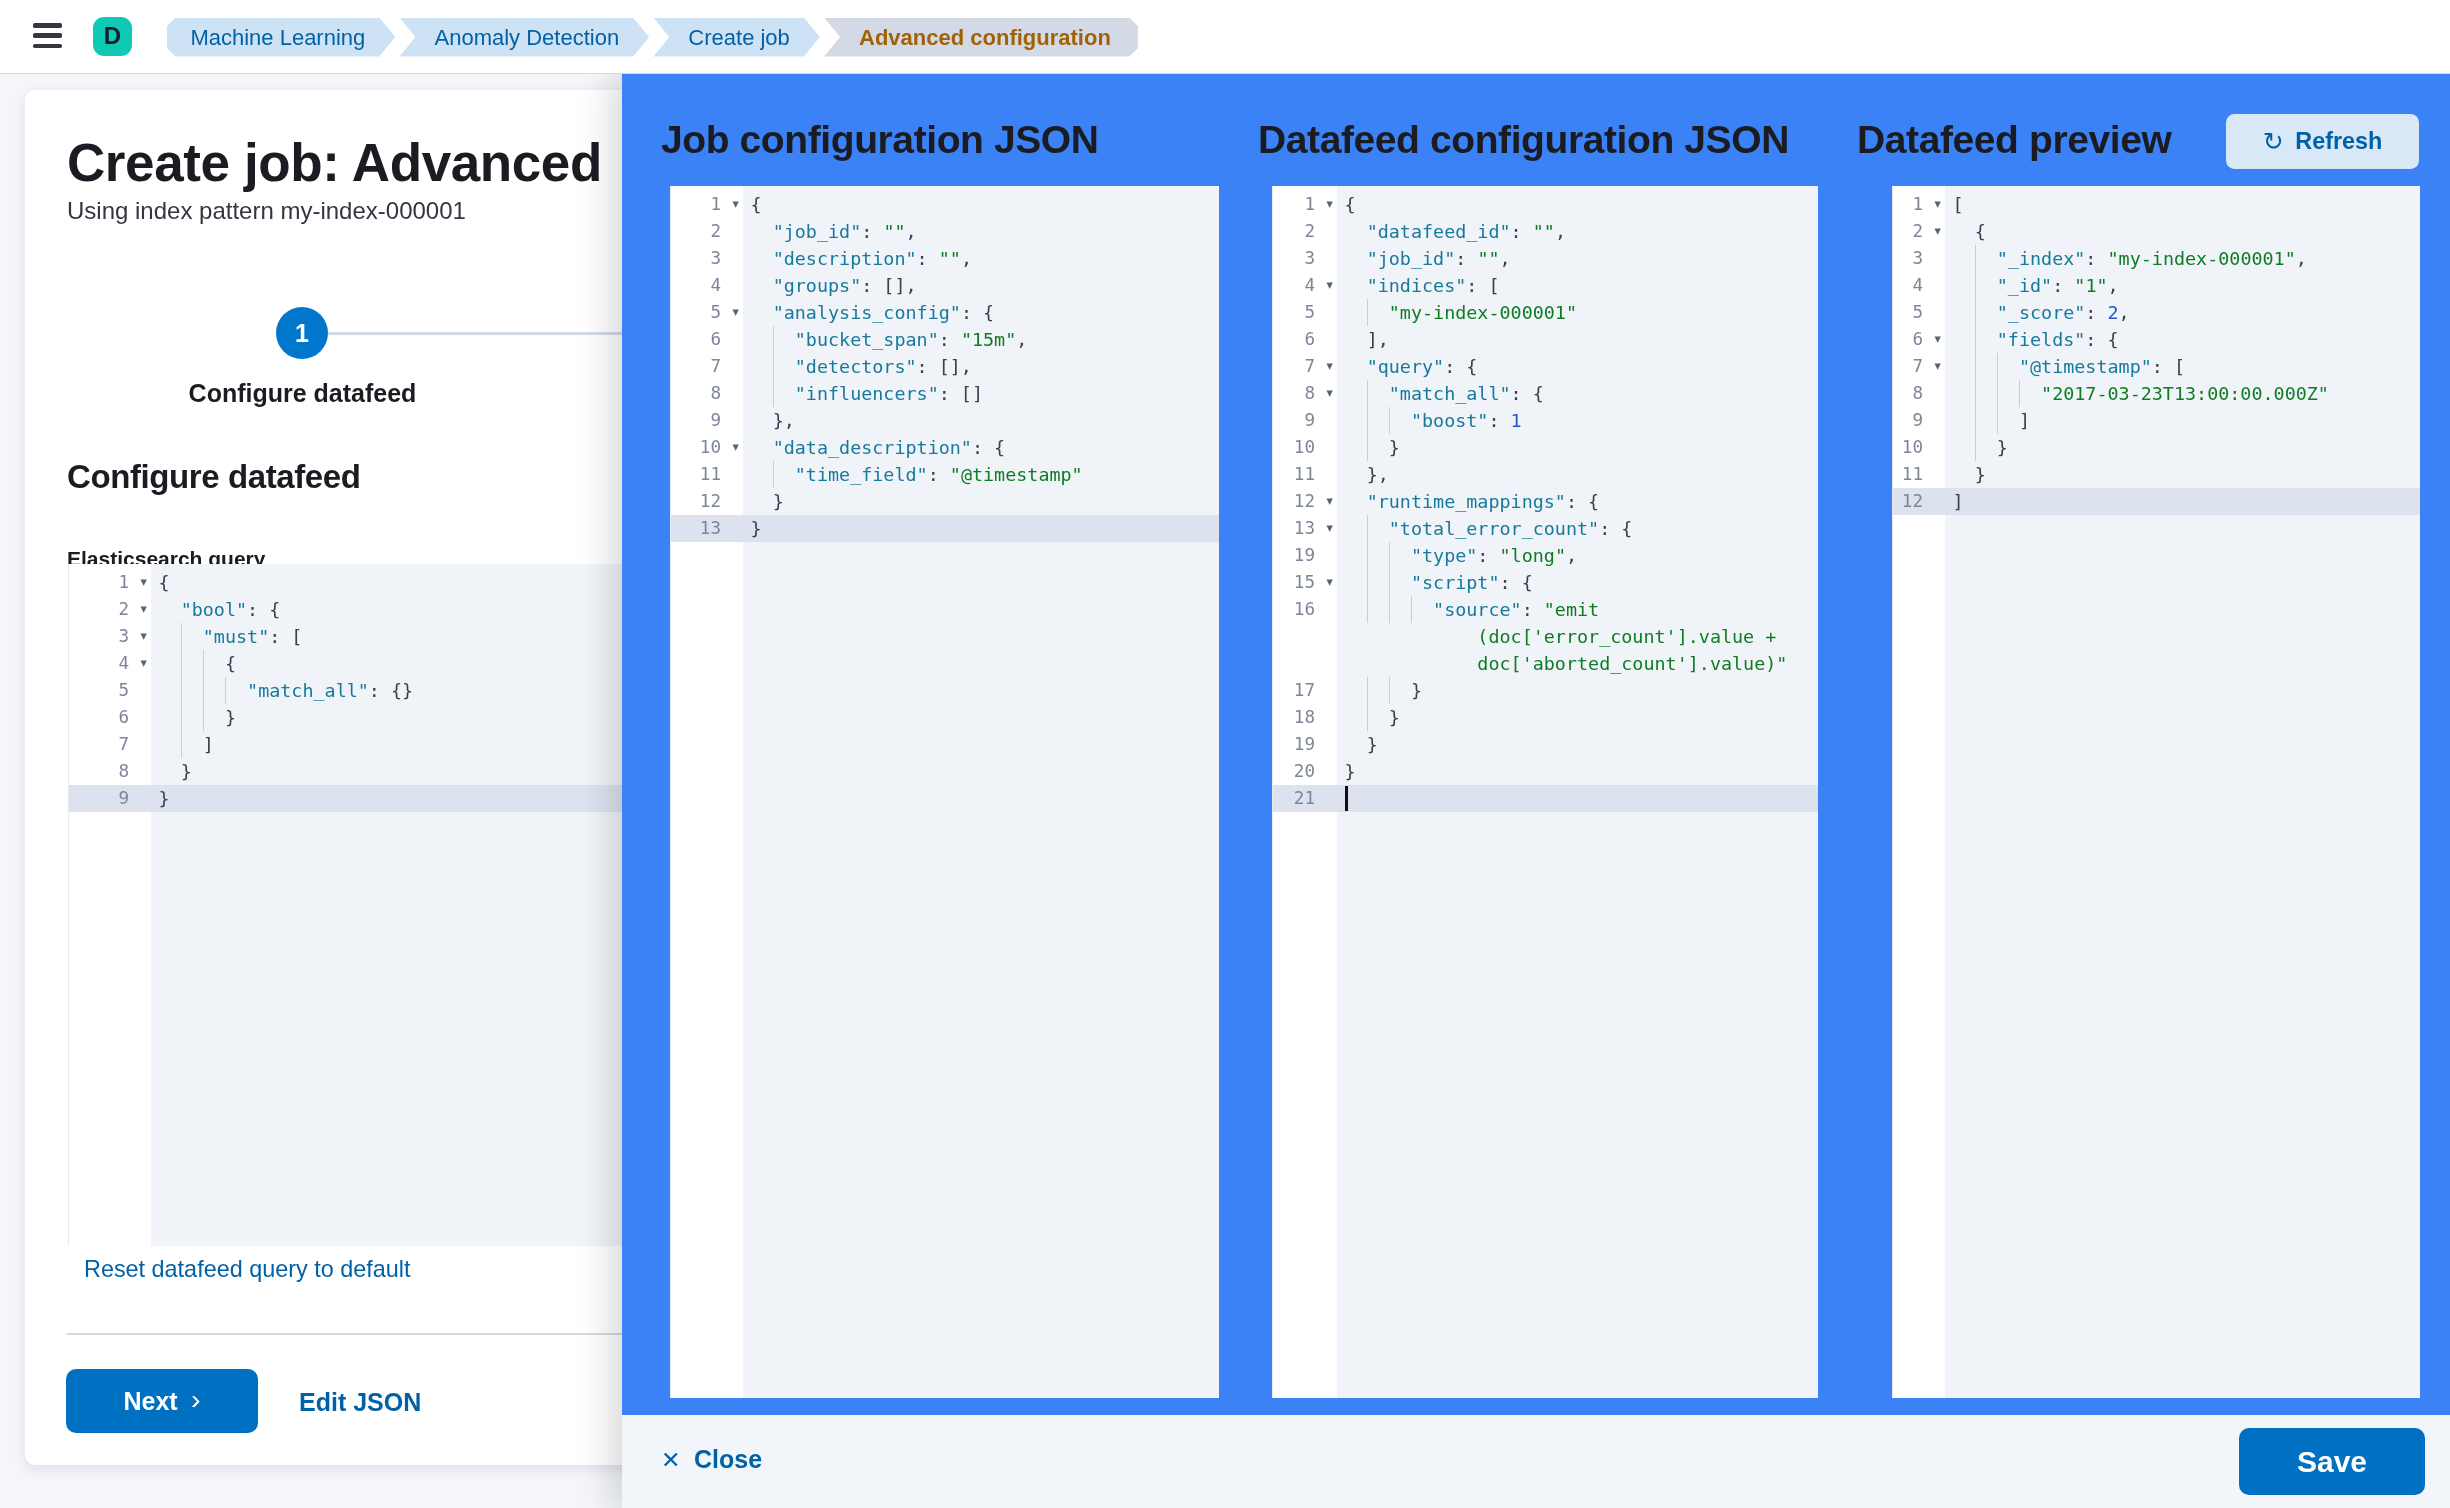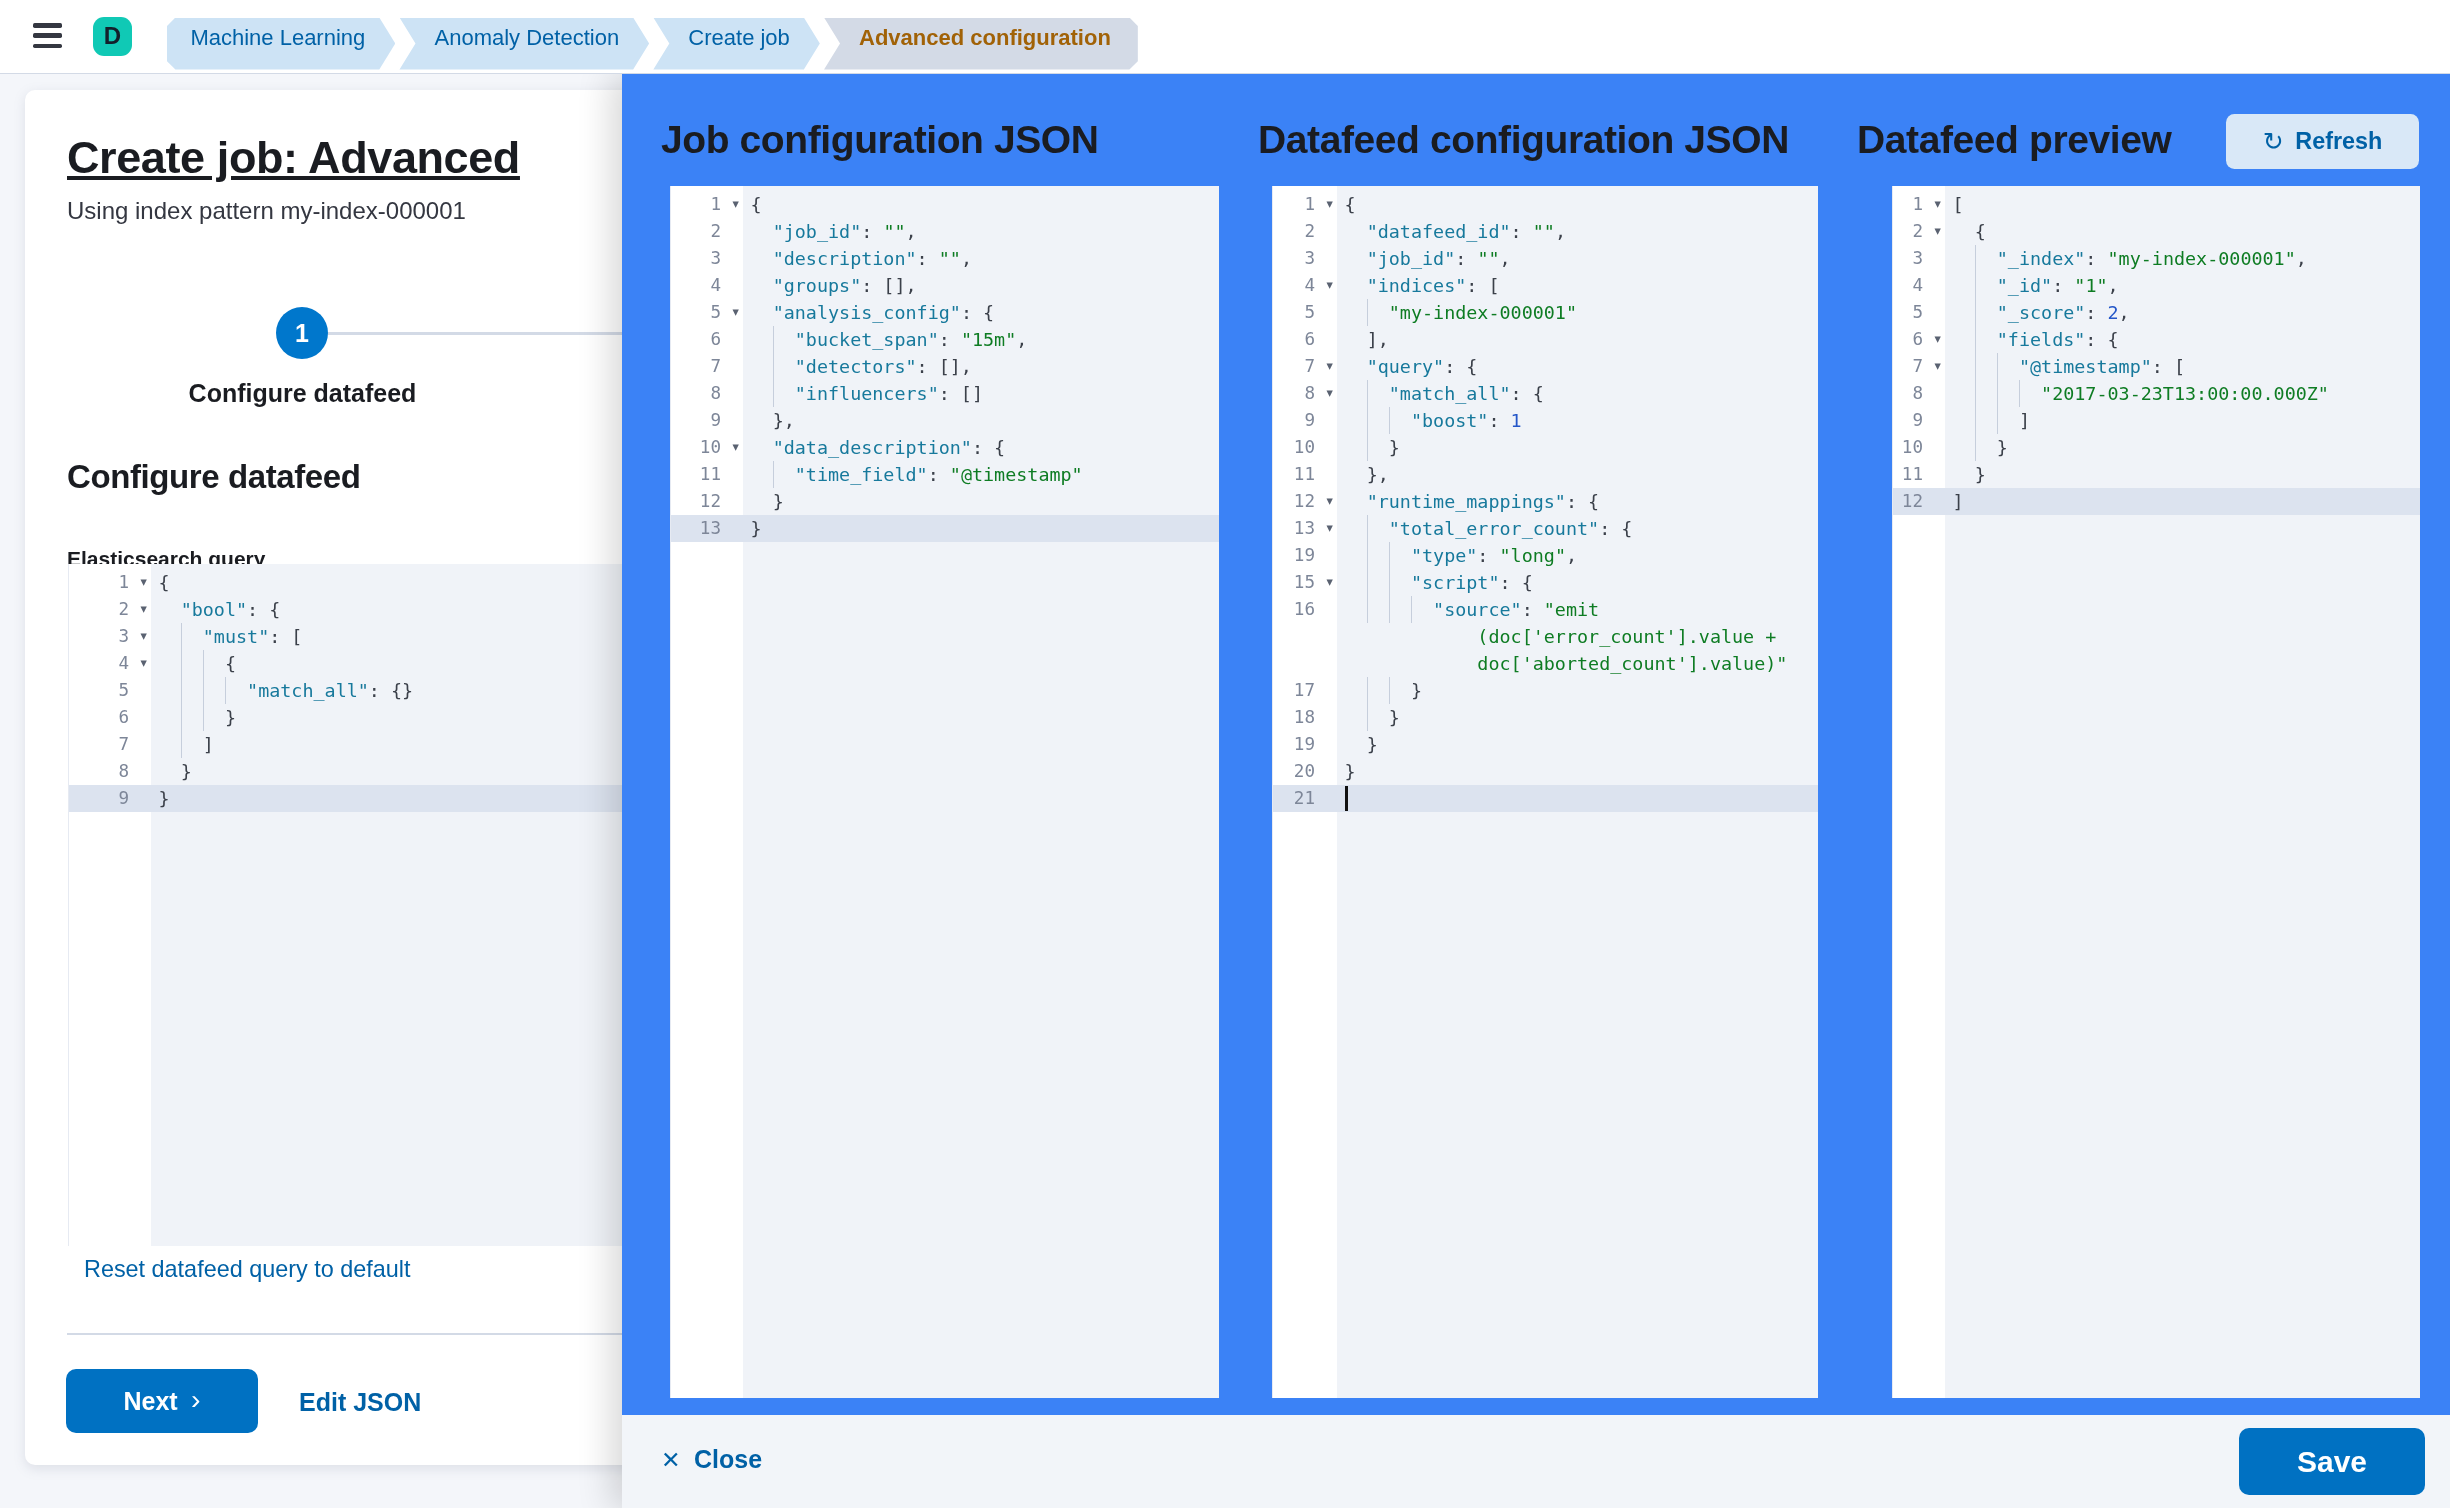--- a/index.html
+++ b/index.html
@@ -6,31 +6,31 @@
   html,body { width:2450px; height:1509px; overflow:hidden; }
   body { background:#f4f6fa; font-family:"Liberation Sans", sans-serif; color:#1a1c21; position:relative; }
 
   
   .top-bar { position:absolute; left:0; top:0; width:2450px; height:74px; background:#fff; border-bottom:1.7px solid #d3dae6; z-index:50; }
   .menu-btn { position:absolute; left:33px; top:23.4px; width:28.5px; height:27px; cursor:pointer; }
   .menu-btn i { display:block; height:4.2px; background:#343741; border-radius:1.7px; margin-bottom:5.9px; }
   .avatar { position:absolute; left:93px; top:16.7px; width:39px; height:39px; background:#10c9b5; border-radius:11px;
             display:flex; align-items:center; justify-content:center; font-size:24px; font-weight:600; color:#13202b; }
   .breadcrumbs { position:absolute; left:167px; top:17.6px; height:39px; display:flex; }
-  .crumb { height:52px; line-height:39px; font-size:22px; font-weight:500; color:#0061a6; background:#cde3f5;
+  .crumb { height:39px; line-height:39px; font-size:22px; font-weight:500; color:#0061a6; background:#cde3f5;
            margin-right:4.2px; white-space:nowrap; }
   .crumb.first { padding:0 30px 0 23.4px; clip-path:polygon(0 8.4px,8.4px 0,calc(100% - 16px) 0,100% 50%,calc(100% - 16px) 100%,8.4px 100%,0 calc(100% - 8.4px)); }
   .crumb.mid   { padding:0 30px 0 35px; clip-path:polygon(0 0,calc(100% - 16px) 0,100% 50%,calc(100% - 16px) 100%,0 100%,16px 50%); }
   .crumb.last  { padding:0 27px 0 35px; background:#d3dae6; color:#a16207; font-weight:700;
                  clip-path:polygon(0 0,calc(100% - 8.4px) 0,100% 8.4px,100% calc(100% - 8.4px),calc(100% - 8.4px) 100%,0 100%,16px 50%); }
 
   
   .wizard-card { position:absolute; left:25px; top:90px; width:640px; height:1375px; background:#fff;
                  border-radius:10px; box-shadow:0 3.3px 11.7px rgba(120,130,150,.18); z-index:10; overflow:hidden; }
-  .card-title { position:absolute; left:42px; top:42px; font-size:45px; font-weight:700; letter-spacing:-0.4px; color:#1a1c21;text-decoration:underline; }
+  .card-title { position:absolute; left:42px; top:42px; font-size:53px; font-weight:700; letter-spacing:-0.4px; color:#1a1c21; }
   .card-subtitle { position:absolute; left:42px; top:107px; font-size:24px; color:#343741; }
   .step-line { position:absolute; left:303px; top:242px; right:0; height:2.5px; background:#d3dae6; }
   .step-circle { position:absolute; left:251px; top:217px; width:52px; height:52px; border-radius:50%; background:#0077cc;
                  color:#fff; font-size:25px; font-weight:600; display:flex; align-items:center; justify-content:center; }
   .step-label { position:absolute; left:152px; top:289px; width:251px; text-align:center; font-size:25px; font-weight:700; color:#1a1c21; }
   .section-heading { position:absolute; left:42px; top:368px; font-size:33px; font-weight:700; letter-spacing:-0.4px; }
   .query-label { position:absolute; left:42px; top:457px; font-size:21px; font-weight:700; }
   .reset-link { position:absolute; left:59px; top:1166px; font-size:23.4px; font-weight:400; color:#0061a6; cursor:pointer; }
   .card-divider { position:absolute; left:42px; top:1243px; right:0; height:1.7px; background:#d3dae6; }
   .next-btn { position:absolute; left:41px; top:1279px; width:192px; height:64px; background:#0071c2; border:none; border-radius:10px;

